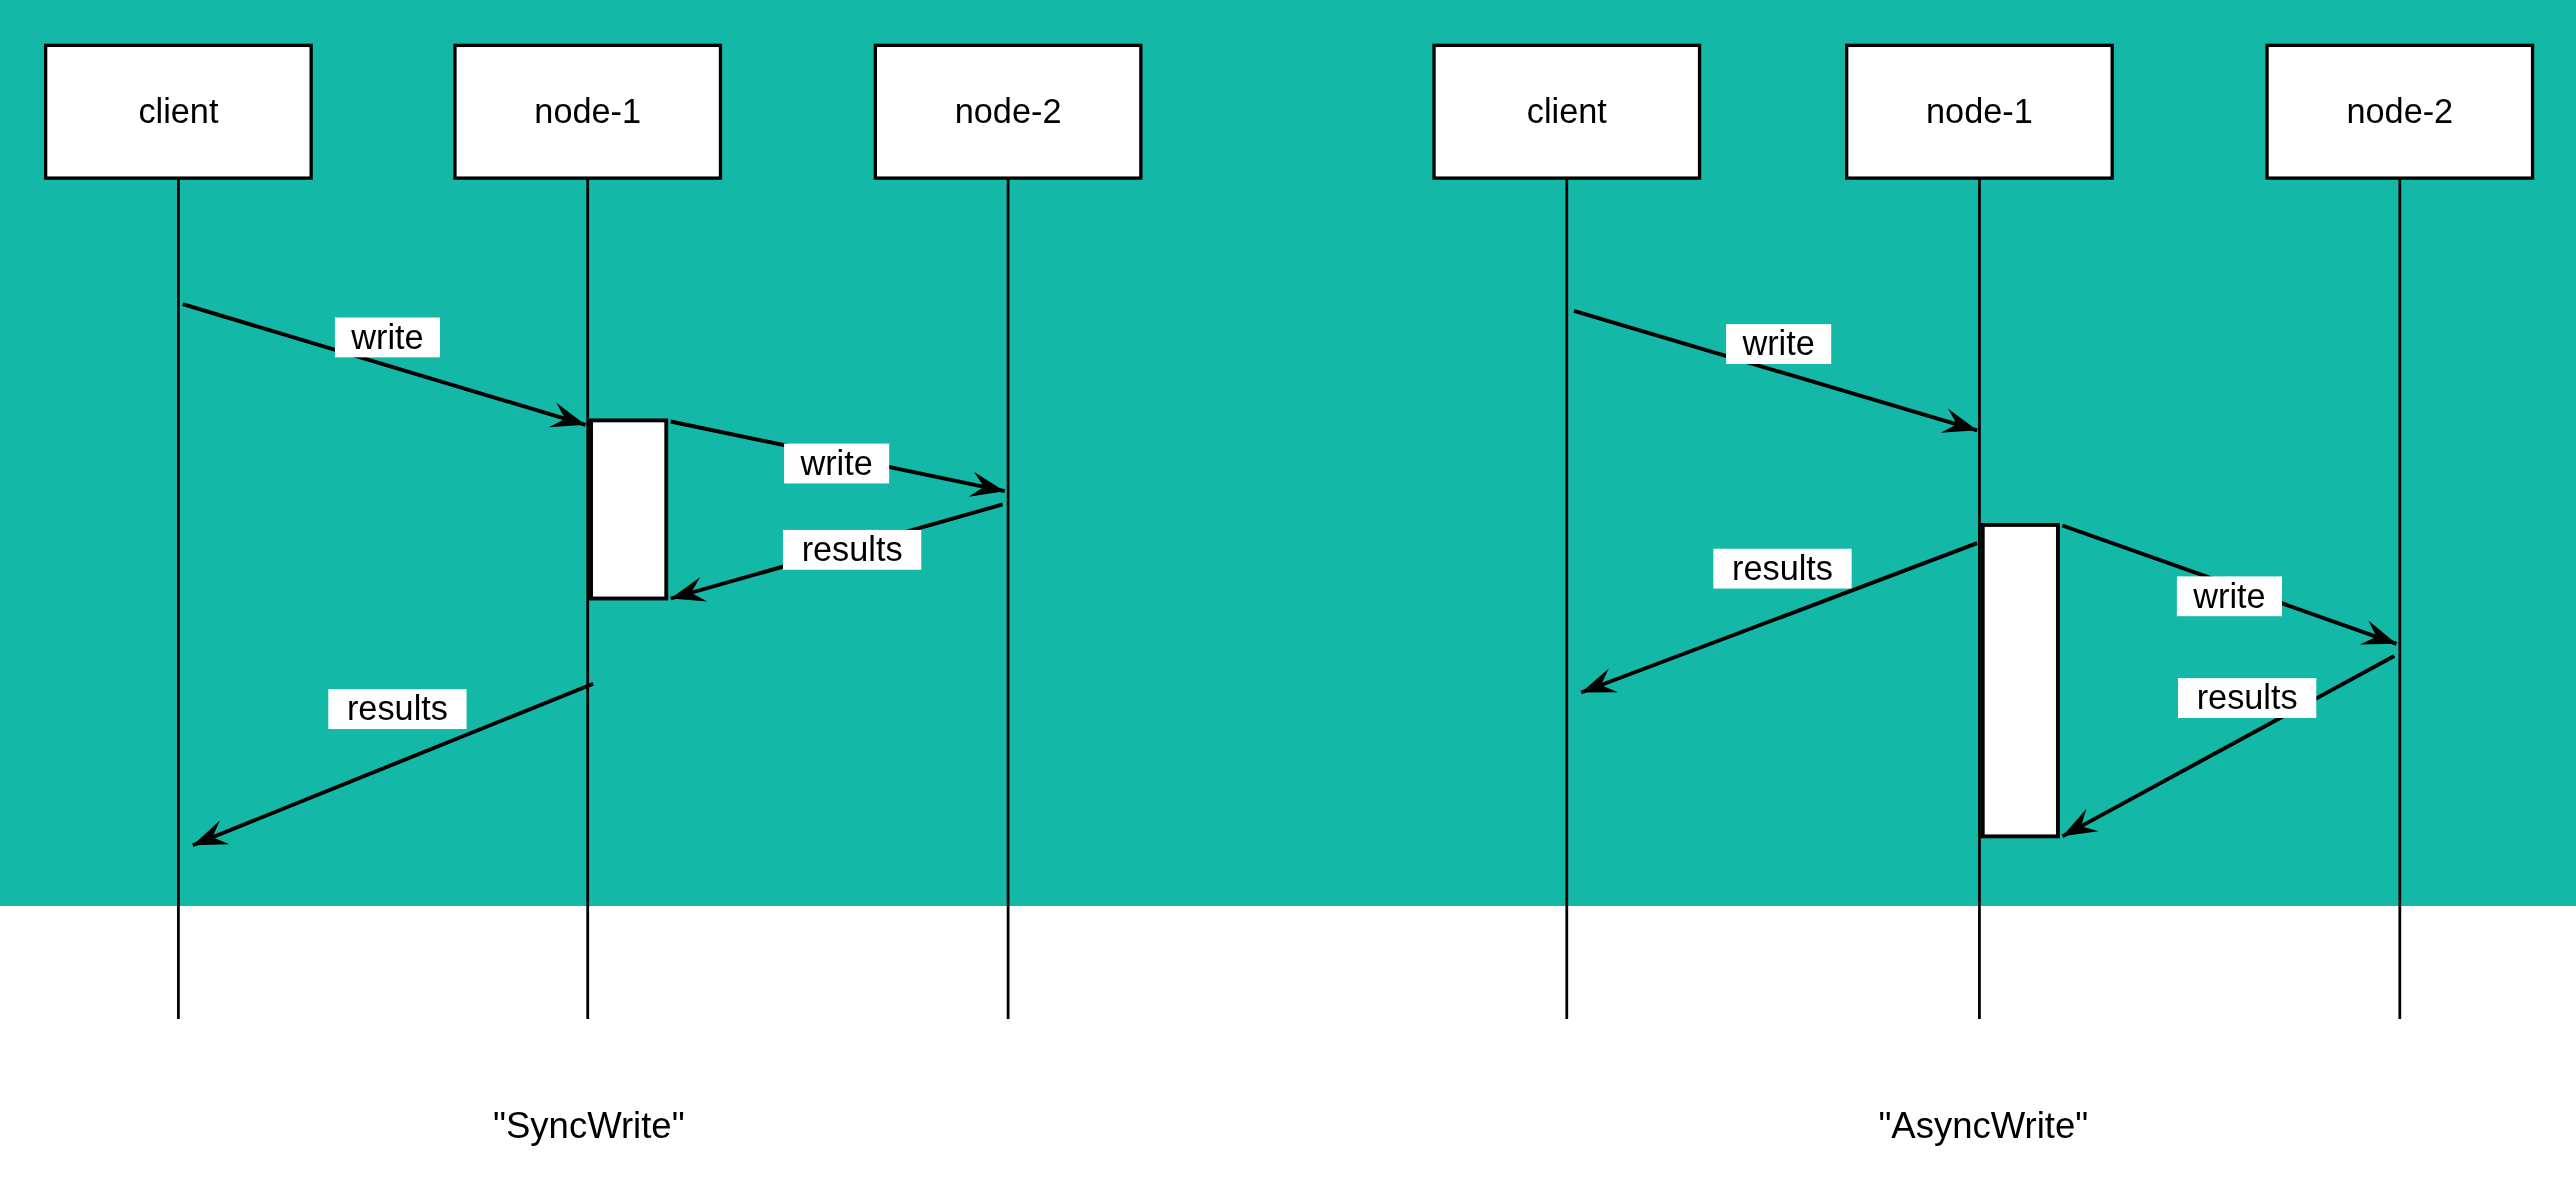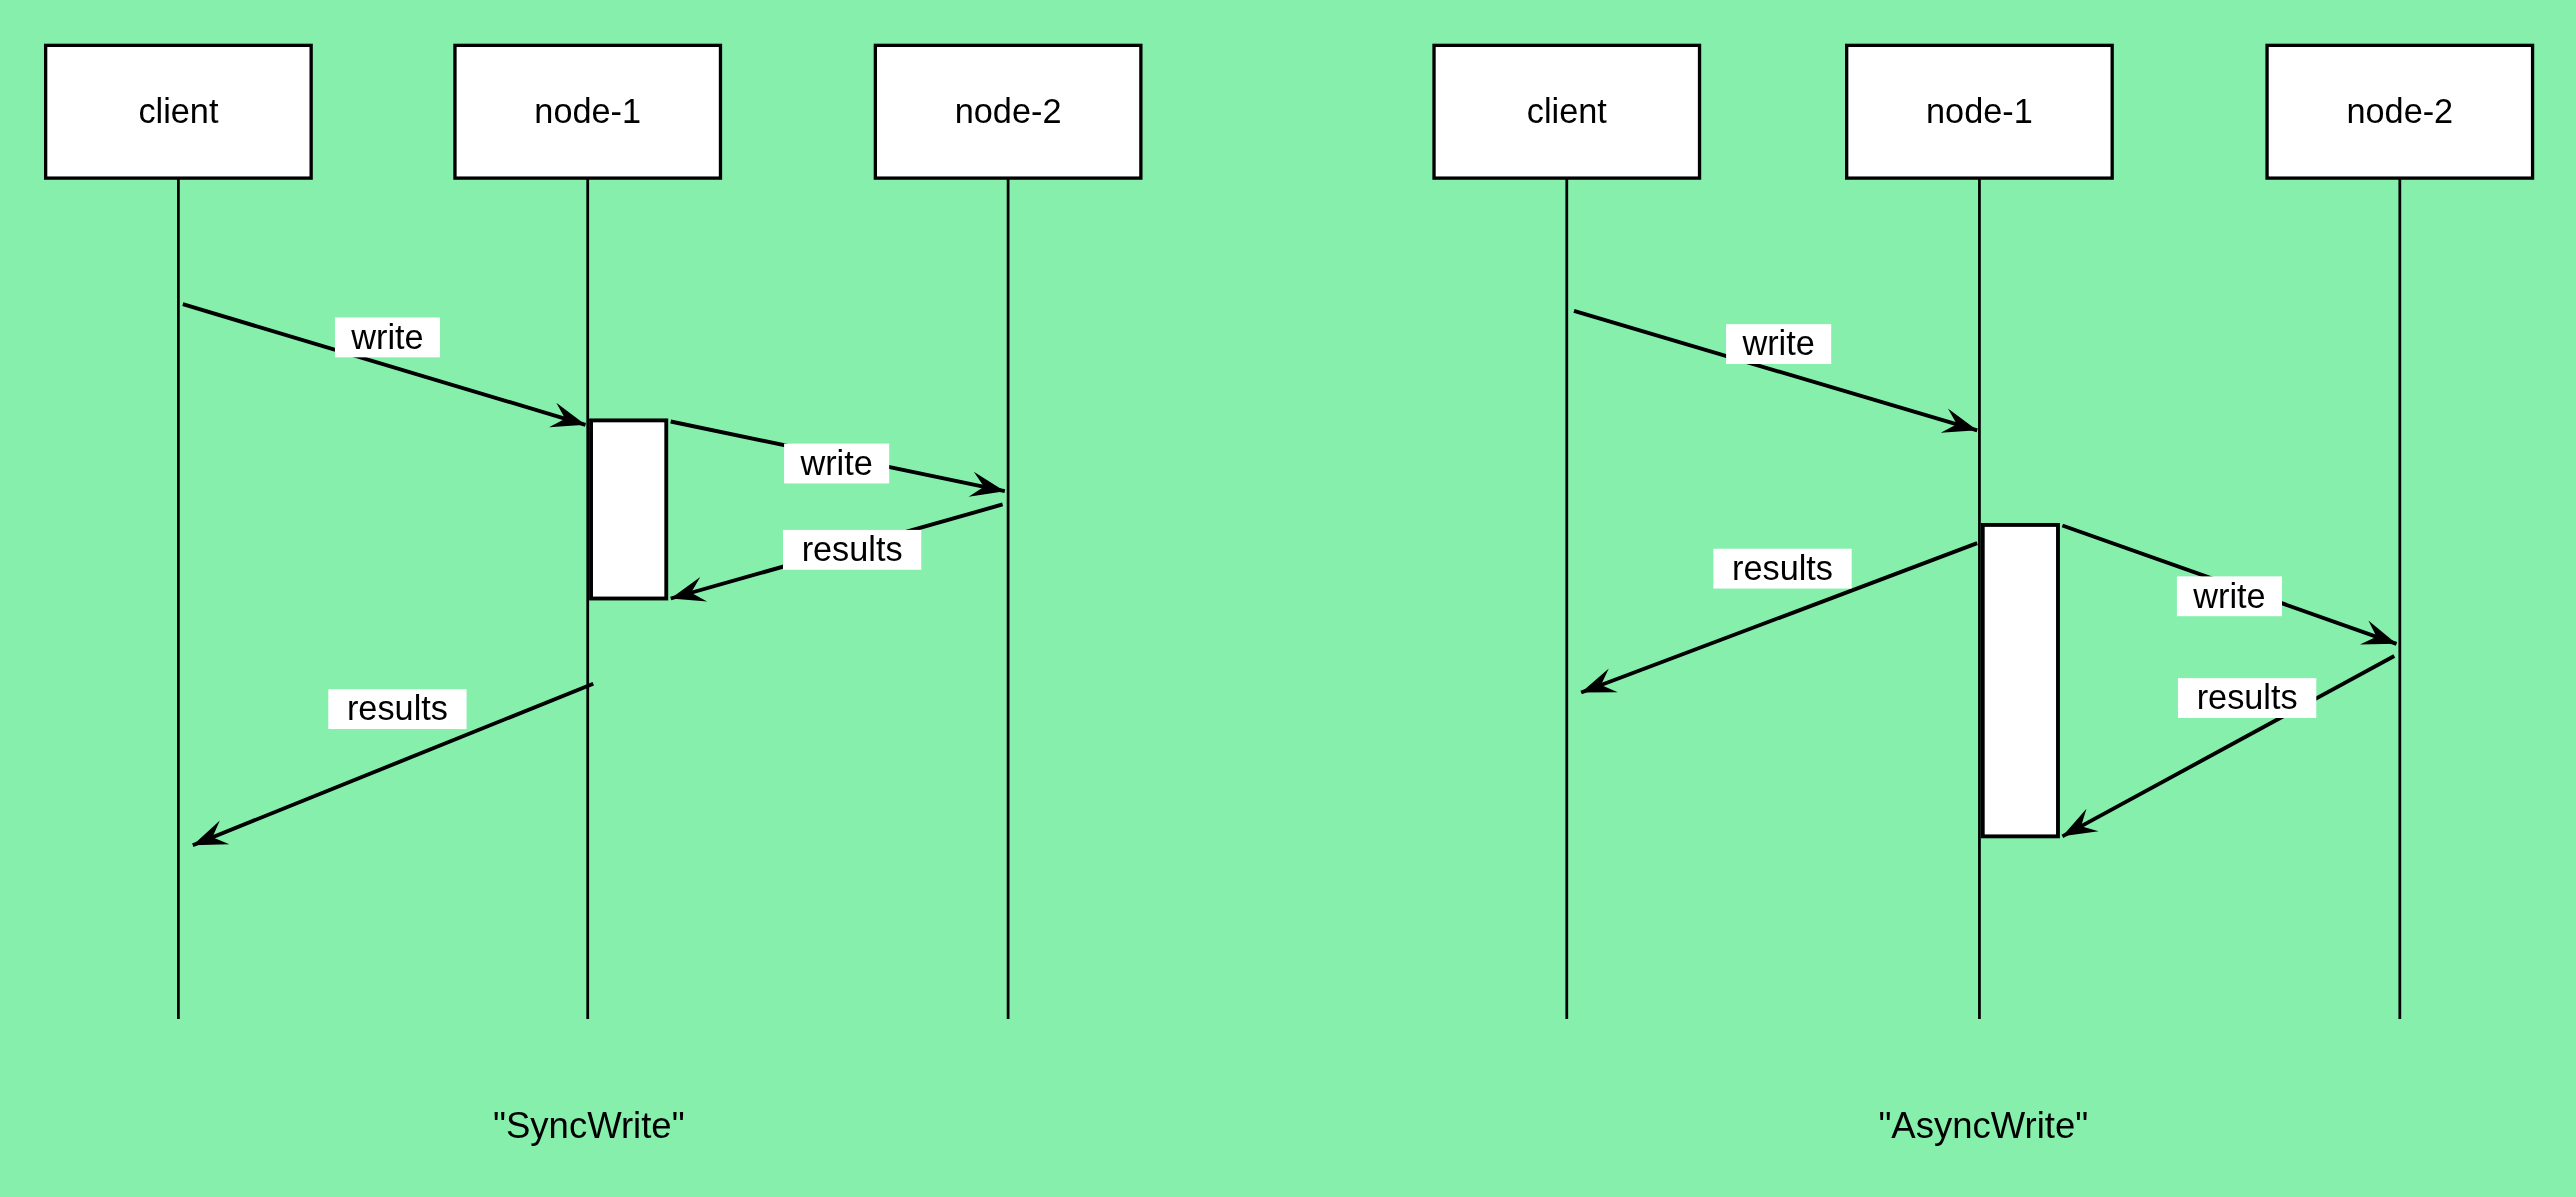--- a/index.html
+++ b/index.html
@@ -9,22 +9,22 @@
   }
   body {
     width: 2576px;
     height: 1197px;
     font-family: "Liberation Sans", sans-serif;
     overflow: hidden;
   }
   #stage {
     position: relative;
     width: 2576px;
-    height: 1197px;
-    background: #86efac;
+    height: 906px;
+    background: #14b8a6;
   }
   svg.diagram-canvas {
     position: absolute;
     left: 0;
     top: 0;
     width: 2576px;
     height: 1197px;
     display: block;
   }
   .lifeline-box {

